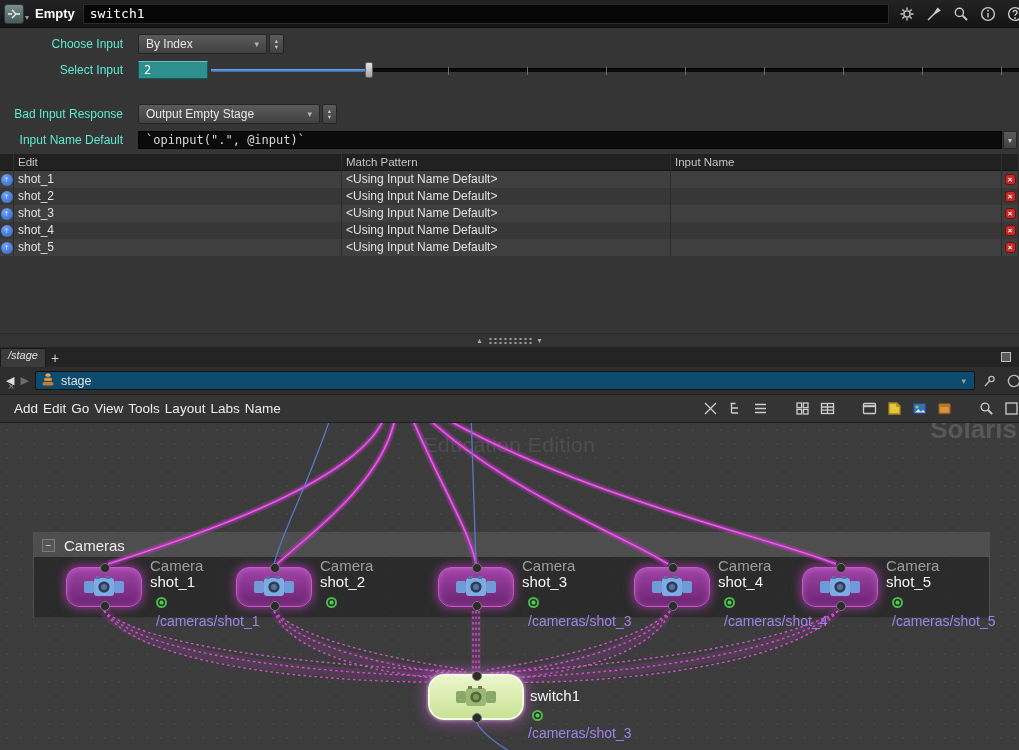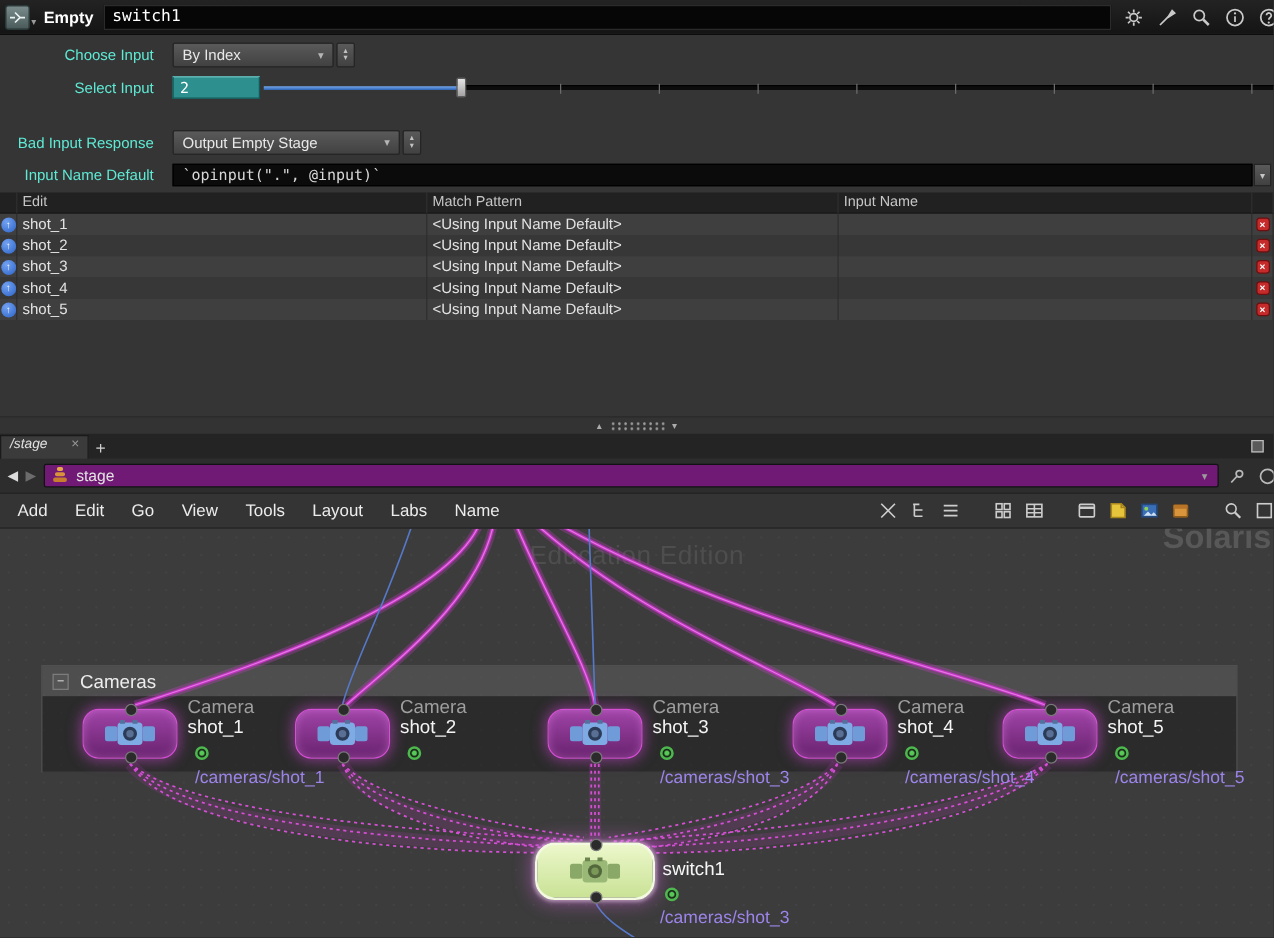--- a/index.html
+++ b/index.html
@@ -46,37 +46,37 @@
   .del-ic { width:11px; height:11px; border-radius:3px; background:#c62b2b; border:1px solid #6e0f0f; color:#fff; font-size:8px; line-height:9px; text-align:center; font-weight:bold; }
 
   
   .splitter { position:absolute; left:0; top:333px; width:1019px; height:14px; background:#333; border-top:1px solid #2a2a2a; display:flex; align-items:center; justify-content:center; gap:6px; }
   .split-dots { width:44px; height:8px; background-image:radial-gradient(#9c9c9c 1px, transparent 1.4px); background-size:5px 4px; }
   .split-arr { color:#ababab; font-size:8px; }
 
   
   .net-pane { position:absolute; left:0; top:347px; width:1019px; height:403px; }
   .tab-bar { height:20px; background:#242424; display:flex; align-items:flex-end; }
-  .tab { height:19px; display:flex; align-items:flex-start; gap:19px; padding:0 7px; background:#3b3b3b; border:1px solid #1a1a1a; border-bottom:none; font-style:italic; font-size:11px; color:#e2e2e2; }
+  .tab { height:19px; display:flex; align-items:flex-start; gap:19px; padding:0 7px; background:#3b3b3b; border:1px solid #1a1a1a; border-bottom:none; font-style:italic; font-size:11px; color:#e2e2e2;flex-direction:column; }
   .tab-close { font-style:normal; color:#999; font-size:11px; }
   .tab-plus { width:18px; height:19px; color:#cfcfcf; font-size:14px; display:flex; align-items:center; justify-content:center; }
   .tab-right { margin-left:auto; margin-right:8px; width:10px; height:10px; border:1px solid #bdbdbd; background:#5a5a5a; align-self:center; }
 
   .path-bar { height:27px; background:#2d2d2d; display:flex; align-items:center; padding:0 6px; gap:6px; }
   .nav-arr { font-size:11px; }
   .nav-back { color:#dcdcdc; } .nav-fwd { color:#6c6c6c; }
-  .path-field { flex:1; height:19px; background:#701a75; border:1px solid #121212; border-radius:2px; display:flex; align-items:center; padding:0 5px; gap:6px; }
+  .path-field { flex:1; height:19px; background:#0c4a6e; border:1px solid #121212; border-radius:2px; display:flex; align-items:center; padding:0 5px; gap:6px; }
   .path-text { color:#e2e2e2; font-size:12.5px; }
   .path-dd { margin-left:auto; color:#9c9c9c; font-size:9px; padding-right:3px; }
   .pbar-ic { width:18px; height:18px; display:flex; align-items:center; justify-content:center; }
   .pbar-ic svg { stroke:#b9b9b9; fill:none; stroke-width:1.4; }
   .pbar-ic.cut { margin-right:-10px; }
 
   .menu-bar { height:29px; background:#343434; border-top:1px solid #1f1f1f; border-bottom:1px solid #1f1f1f; display:flex; align-items:center; padding:0 8px 0 14px; }
-  .menu-item { color:#ececec; font-size:13.5px; margin-right:22px; }
+  .menu-item { color:#ececec; font-size:13.5px; margin-right:5px; }
   .mb-icons { margin-left:auto; display:flex; align-items:center; gap:7px; }
   .micon { width:18px; height:18px; display:flex; align-items:center; justify-content:center; }
   .micon svg { stroke:#cdcdcd; fill:none; stroke-width:1.3; }
   .mgap { width:10px; }
   .micon.cut { margin-right:-9px; }
 
   
   .canvas { position:relative; width:1019px; height:327px; background:#3c3c3c; background-image:radial-gradient(rgba(255,255,255,0.035) 1px, transparent 1px); background-size:14px 14px; overflow:hidden; }
   .watermark { position:absolute; left:50%; top:10px; transform:translateX(-50%); font-size:21px; color:#4e4e4e; letter-spacing:.5px; white-space:nowrap; z-index:1; }
   .brand { position:absolute; right:2px; top:-9px; font-size:26px; font-weight:bold; color:#585858; z-index:1; }

